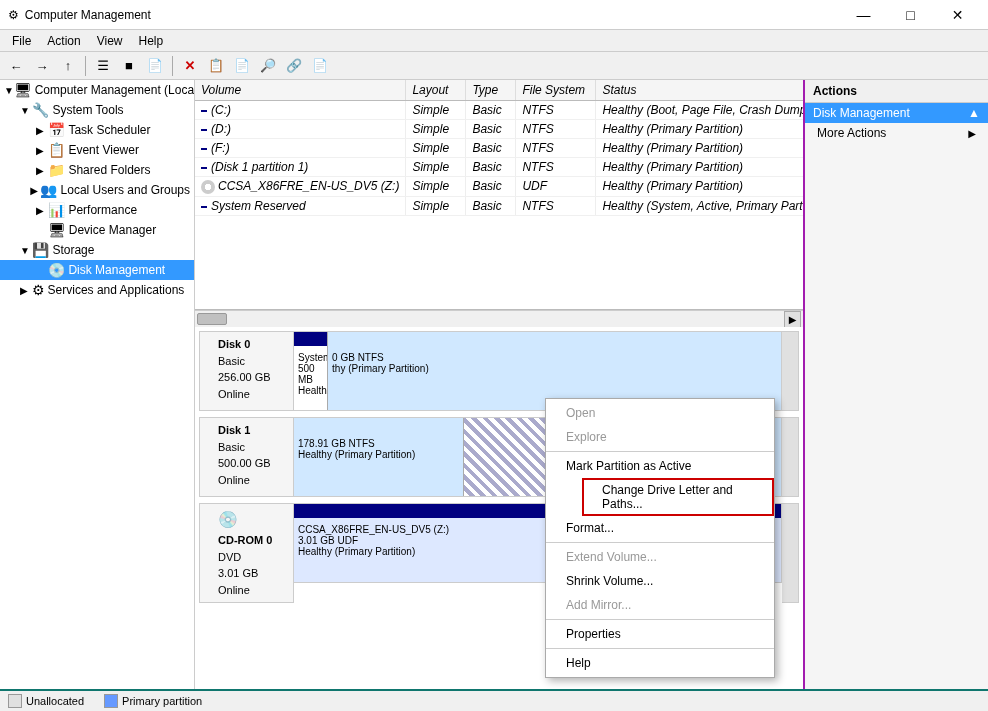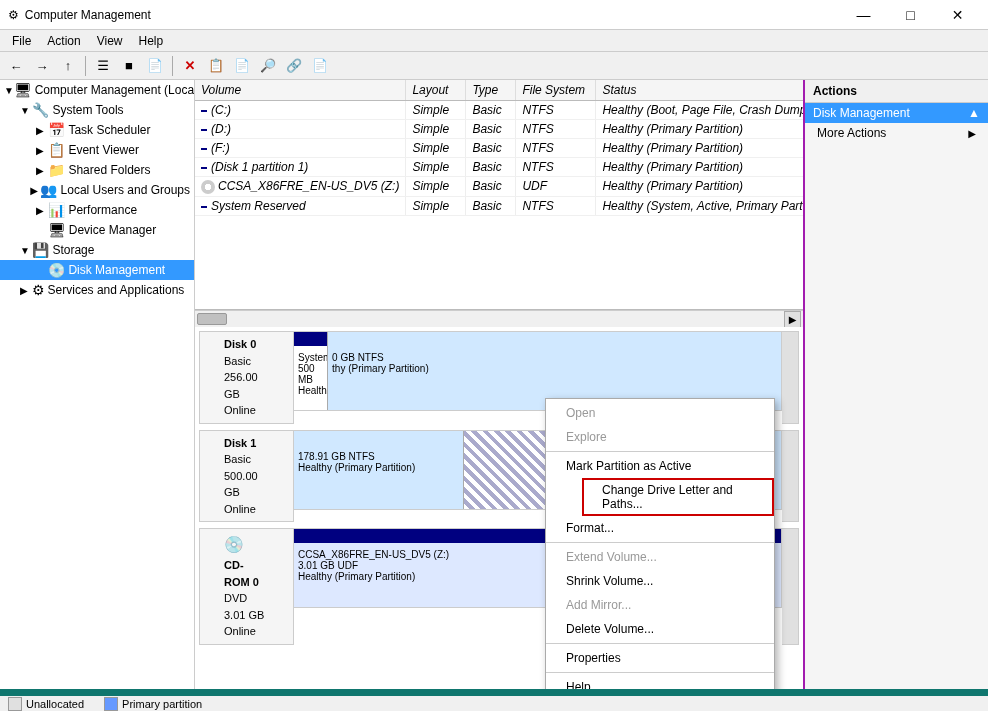--- a/index.html
+++ b/index.html
@@ -179,21 +179,21 @@
     }
 
     .disk-row {
       display: flex;
       margin-bottom: 6px;
       min-height: 80px;
     }
     .disk-label {
       width: 95px;
       min-width: 95px;
-      padding: 4px 24px;
+      padding: 4px 18px;
       font-size: 11px;
       line-height: 1.5;
       border: 1px solid #ccc;
       background: #f5f5f5;
     }
     .disk-label strong { font-size: 11px; }
     .disk-partitions {
       flex: 1;
       display: flex;
       border: 1px solid #ccc;
@@ -264,21 +264,21 @@
       display: flex;
       align-items: center;
       justify-content: space-between;
     }
     .action-item .arrow-right { font-size: 10px; }
 
     
     .status-bar {
       height: 22px;
       background: #f0f0f0;
-      border-top: 7px solid #0f766e;
+      border-top: 2px solid #0f766e;
       display: flex;
       align-items: center;
       padding: 0 8px;
       font-size: 11px;
       gap: 20px;
     }
     .status-legend {
       display: flex;
       align-items: center;
       gap: 4px;
@@ -572,21 +572,20 @@
         <span class="ctx-item disabled">Open</span>
         <span class="ctx-item disabled">Explore</span>
         <div class="ctx-separator"></div>
         <span class="ctx-item">Mark Partition as Active</span>
         <span class="ctx-item highlighted">Change Drive Letter and Paths...</span>
         <span class="ctx-item">Format...</span>
         <div class="ctx-separator"></div>
         <span class="ctx-item disabled">Extend Volume...</span>
         <span class="ctx-item">Shrink Volume...</span>
         <span class="ctx-item disabled">Add Mirror...</span>
-        <span class="ctx-item">Delete Volume...</span>
         <div class="ctx-separator"></div>
         <span class="ctx-item">Properties</span>
         <div class="ctx-separator"></div>
         <span class="ctx-item">Help</span>
       </div>
 
     </div>
 
     <div class="right-panel">
       <div class="actions-header">

